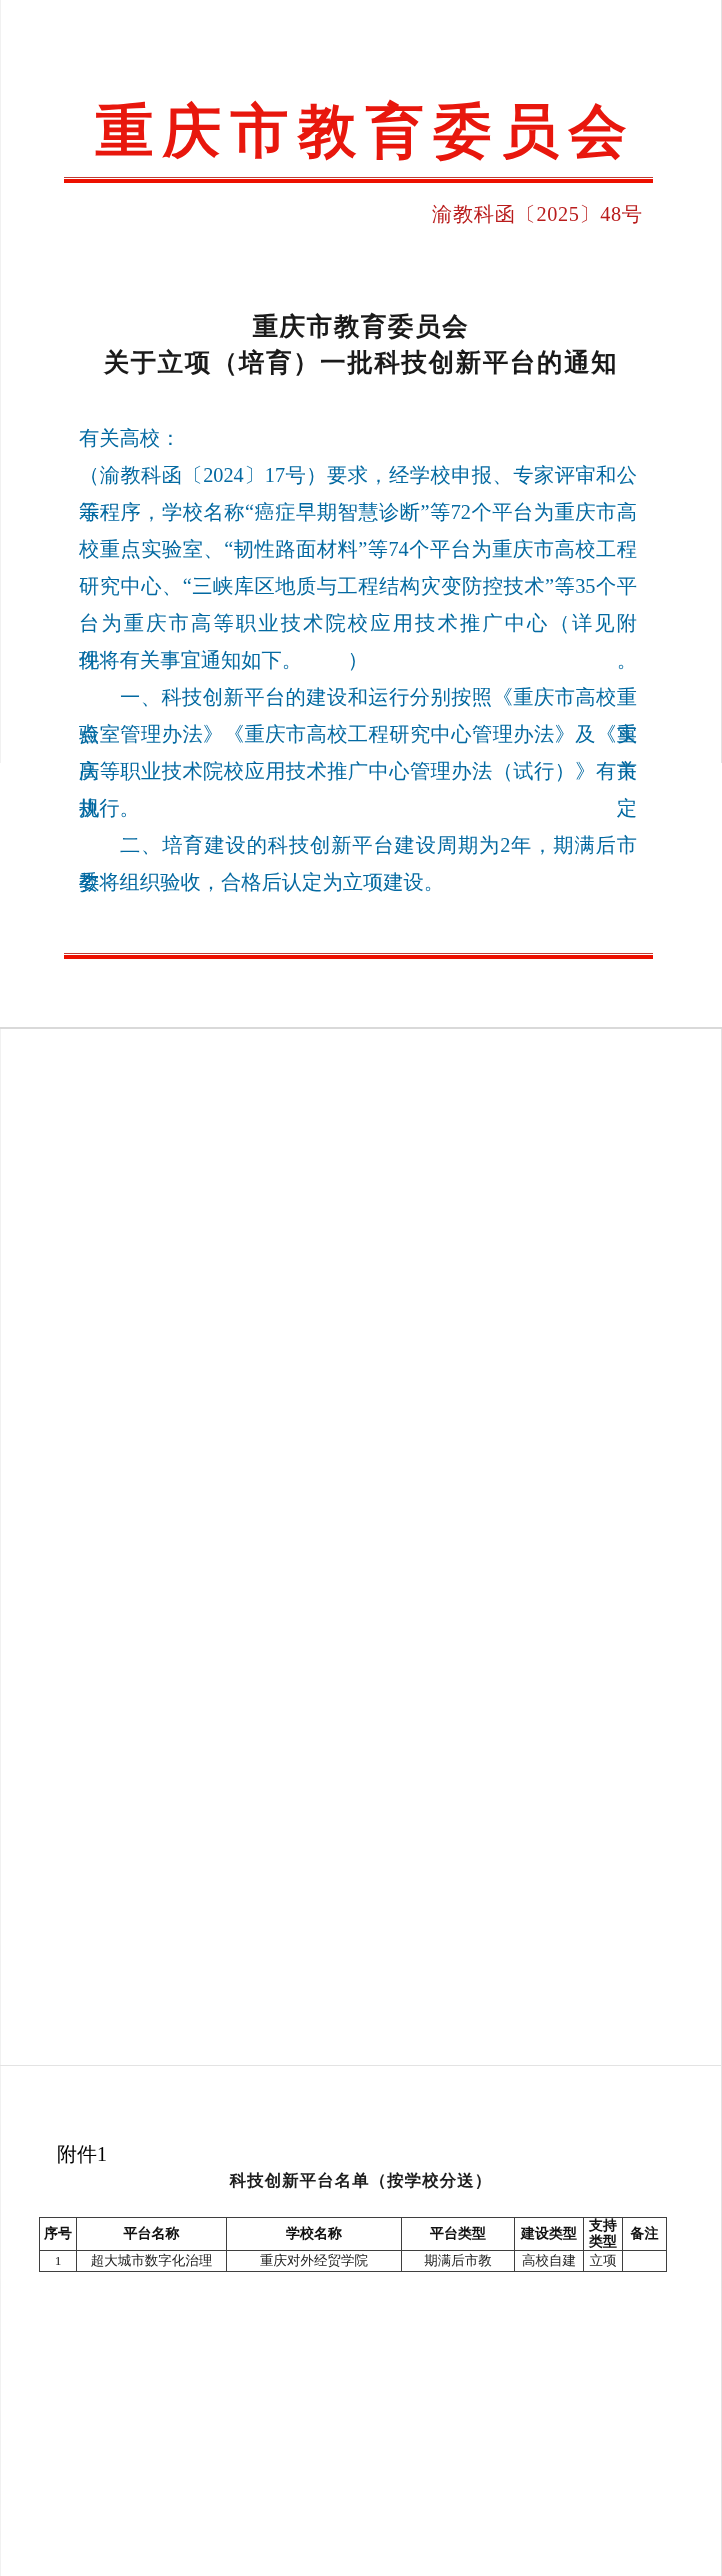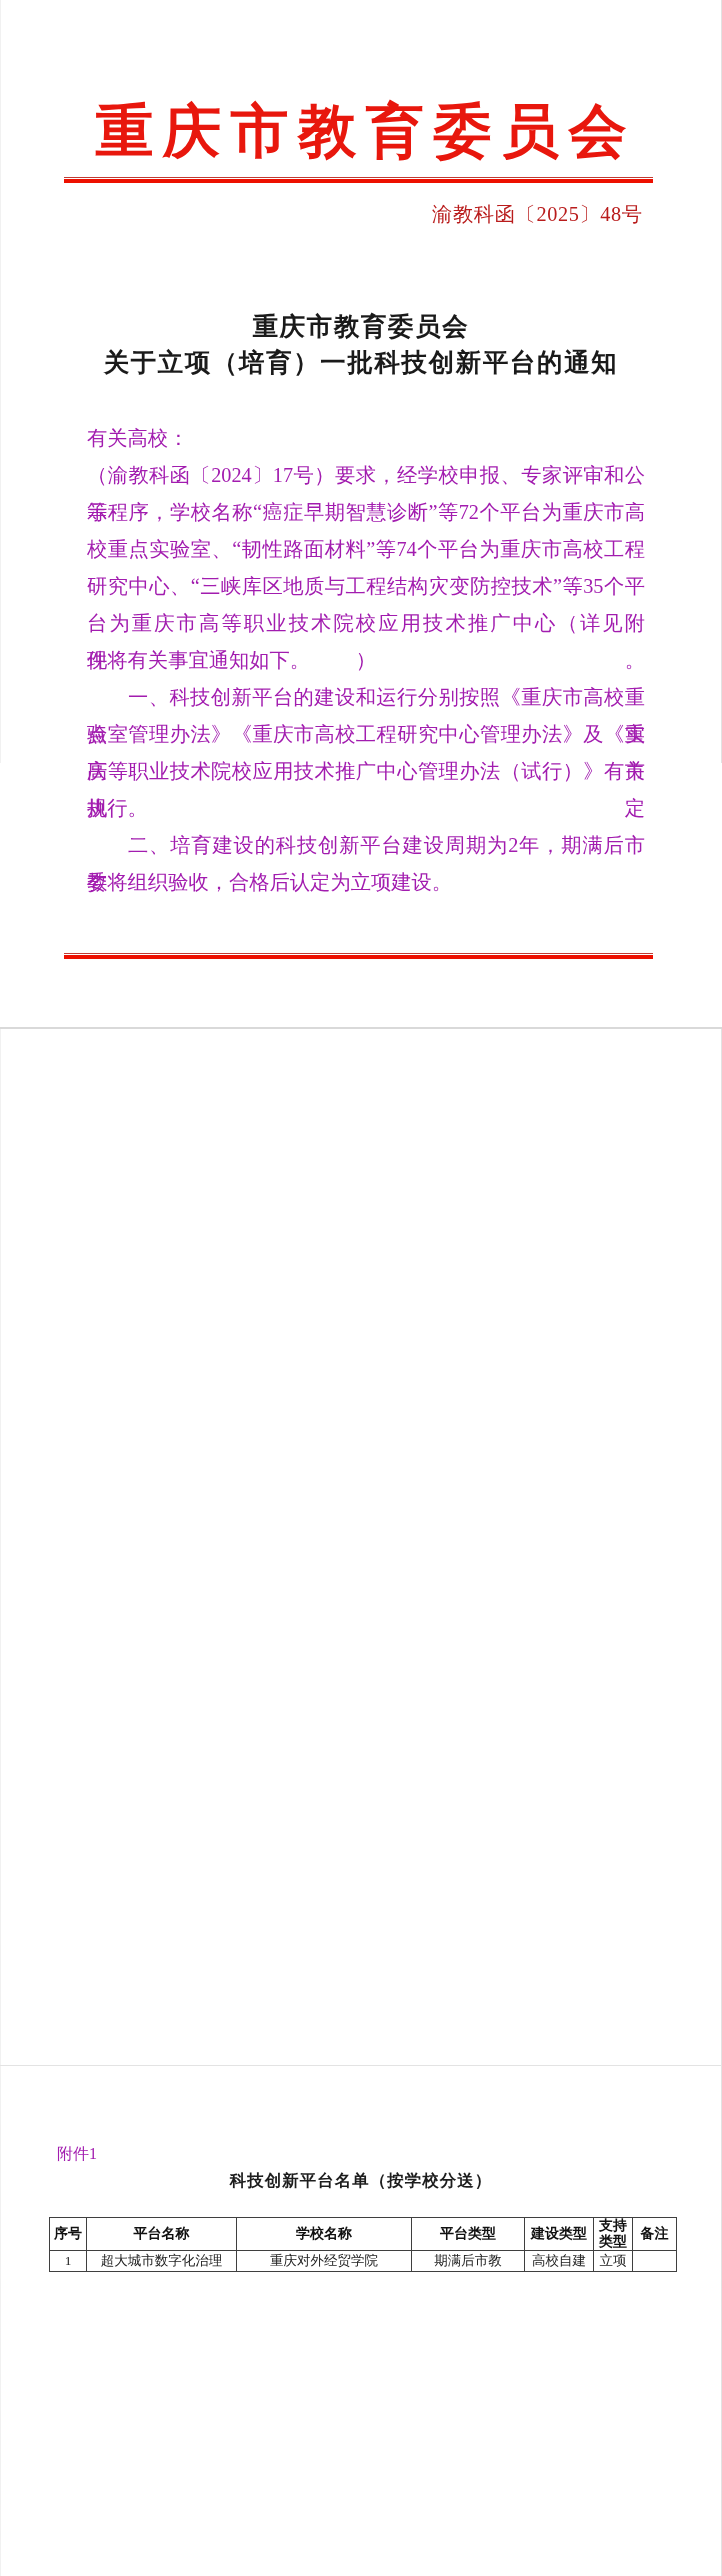--- a/index.html
+++ b/index.html
@@ -29,34 +29,34 @@
   .rule-top{top:177px;}
   .rule-bottom{top:953px;}
   .docnum{
     position:absolute;top:203px;left:431px;font-size:20.3px;line-height:22.6px;
     color:#b91c1c;letter-spacing:0.6px;white-space:nowrap;
   }
   .doctitle{
     position:absolute;top:308px;left:0;width:100%;text-align:center;
     font-size:25.4px;font-weight:700;letter-spacing:1.7px;line-height:36px;color:#1a1a1a;
   }
-  .bodytext{position:absolute;left:86px;width:558px;font-size:20.3px;color:#a21caf;}
+  .bodytext{position:absolute;left:78px;width:558px;font-size:20.3px;color:#0369a1;}
   .bodytext>div{height:37px;line-height:37px;}
   .bt1{top:420px;}
   .bt2{top:1153px;}
   .j{text-align:justify;text-align-last:justify;}
   .ind{text-indent:41px;}
   .sm{font-size:18.6px;}
-  .attlabel{position:absolute;top:78px;left:56px;font-size:16px;line-height:20.3px;color:#a21caf;}
+  .attlabel{position:absolute;top:78px;left:56px;font-size:20px;line-height:20.3px;color:#000000;}
   .tabletitle{
     position:absolute;top:104px;left:0;width:100%;text-align:center;
     font-size:16.4px;font-weight:700;letter-spacing:1.1px;color:#1d1d1d;
   }
   table.list{
-    position:absolute;top:151px;left:48px;width:627px;
+    position:absolute;top:151px;left:38px;width:627px;
     border-collapse:collapse;table-layout:fixed;
   }
   table.list th,table.list td{
     border:1.1px solid #3f3f3f;text-align:center;vertical-align:middle;
     padding:0 1.1px;overflow:hidden;
   }
   table.list th{height:32px;font-size:14px;font-weight:700;line-height:16px;color:#111;}
   table.list td{height:20.3px;font-size:13.5px;font-weight:400;color:#222;}
 </style>
 </head>

